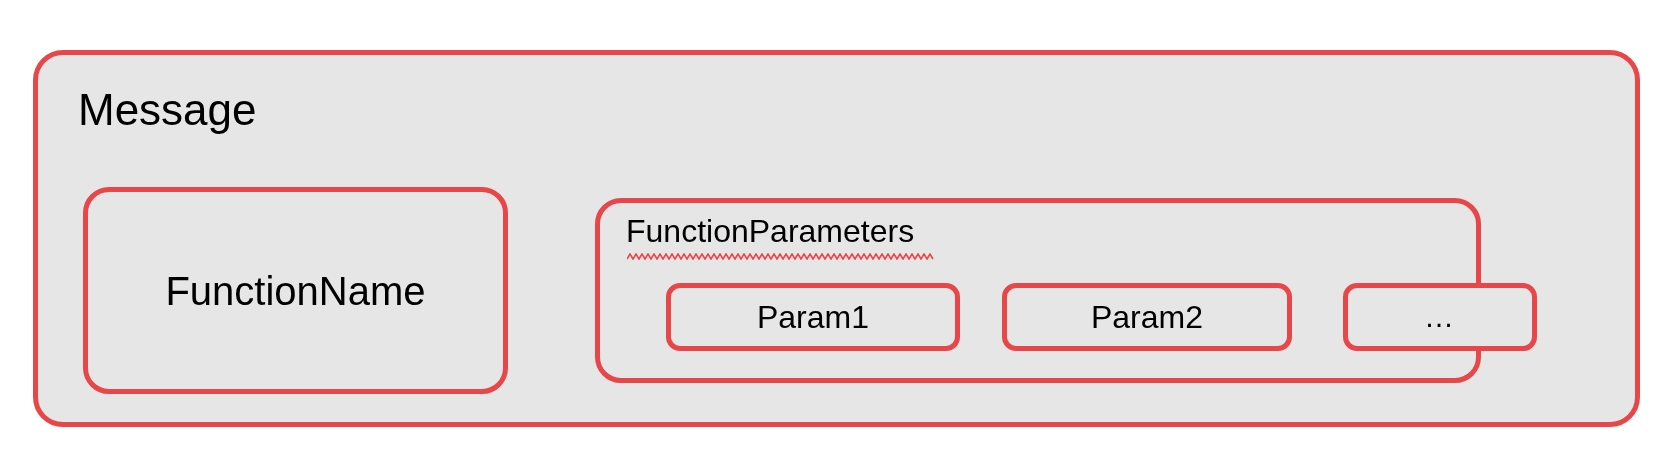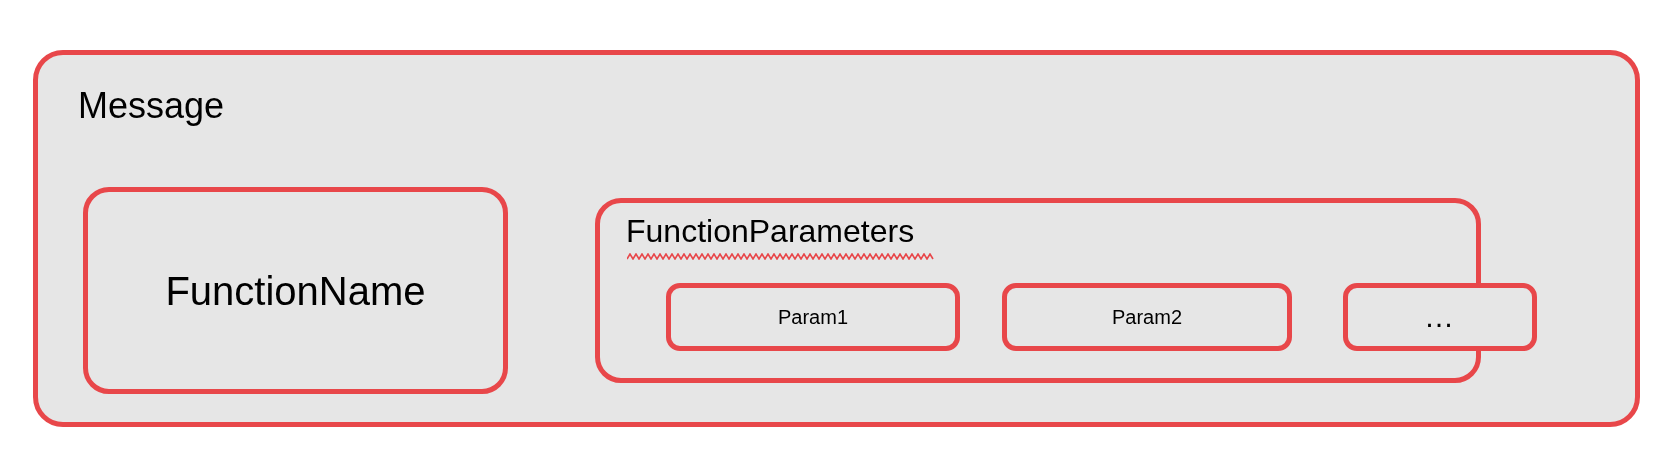--- a/index.html
+++ b/index.html
@@ -34,21 +34,21 @@
     box-sizing: border-box;
     background: #E6E6E6;
     border: 5px solid #E8474A;
     border-radius: 30px;
   }
 
   .message-label {
     position: absolute;
     left: 40px;
     top: 33px;
-    font-size: 36px;
+    font-size: 44px;
     color: #000000;
     line-height: 1;
     white-space: nowrap;
   }
 
   
   .function-name-box {
     position: absolute;
     left: 45px;
     top: 132px;
@@ -118,21 +118,21 @@
     height: 68px;
     box-sizing: border-box;
     background: #E6E6E6;
     border: 5px solid #E8474A;
     border-radius: 14px;
     display: flex;
     align-items: center;
     justify-content: center;
   }
   .param-chip .param-label {
-    font-size: 20px;
+    font-size: 32px;
     color: #000000;
     line-height: 1;
     white-space: nowrap;
   }
   .param-chip .param-label.ellipsis {
     font-size: 30px;
     letter-spacing: 2px;
   }
 
   .param-chip-0 { left: 66px;  width: 294px; }

